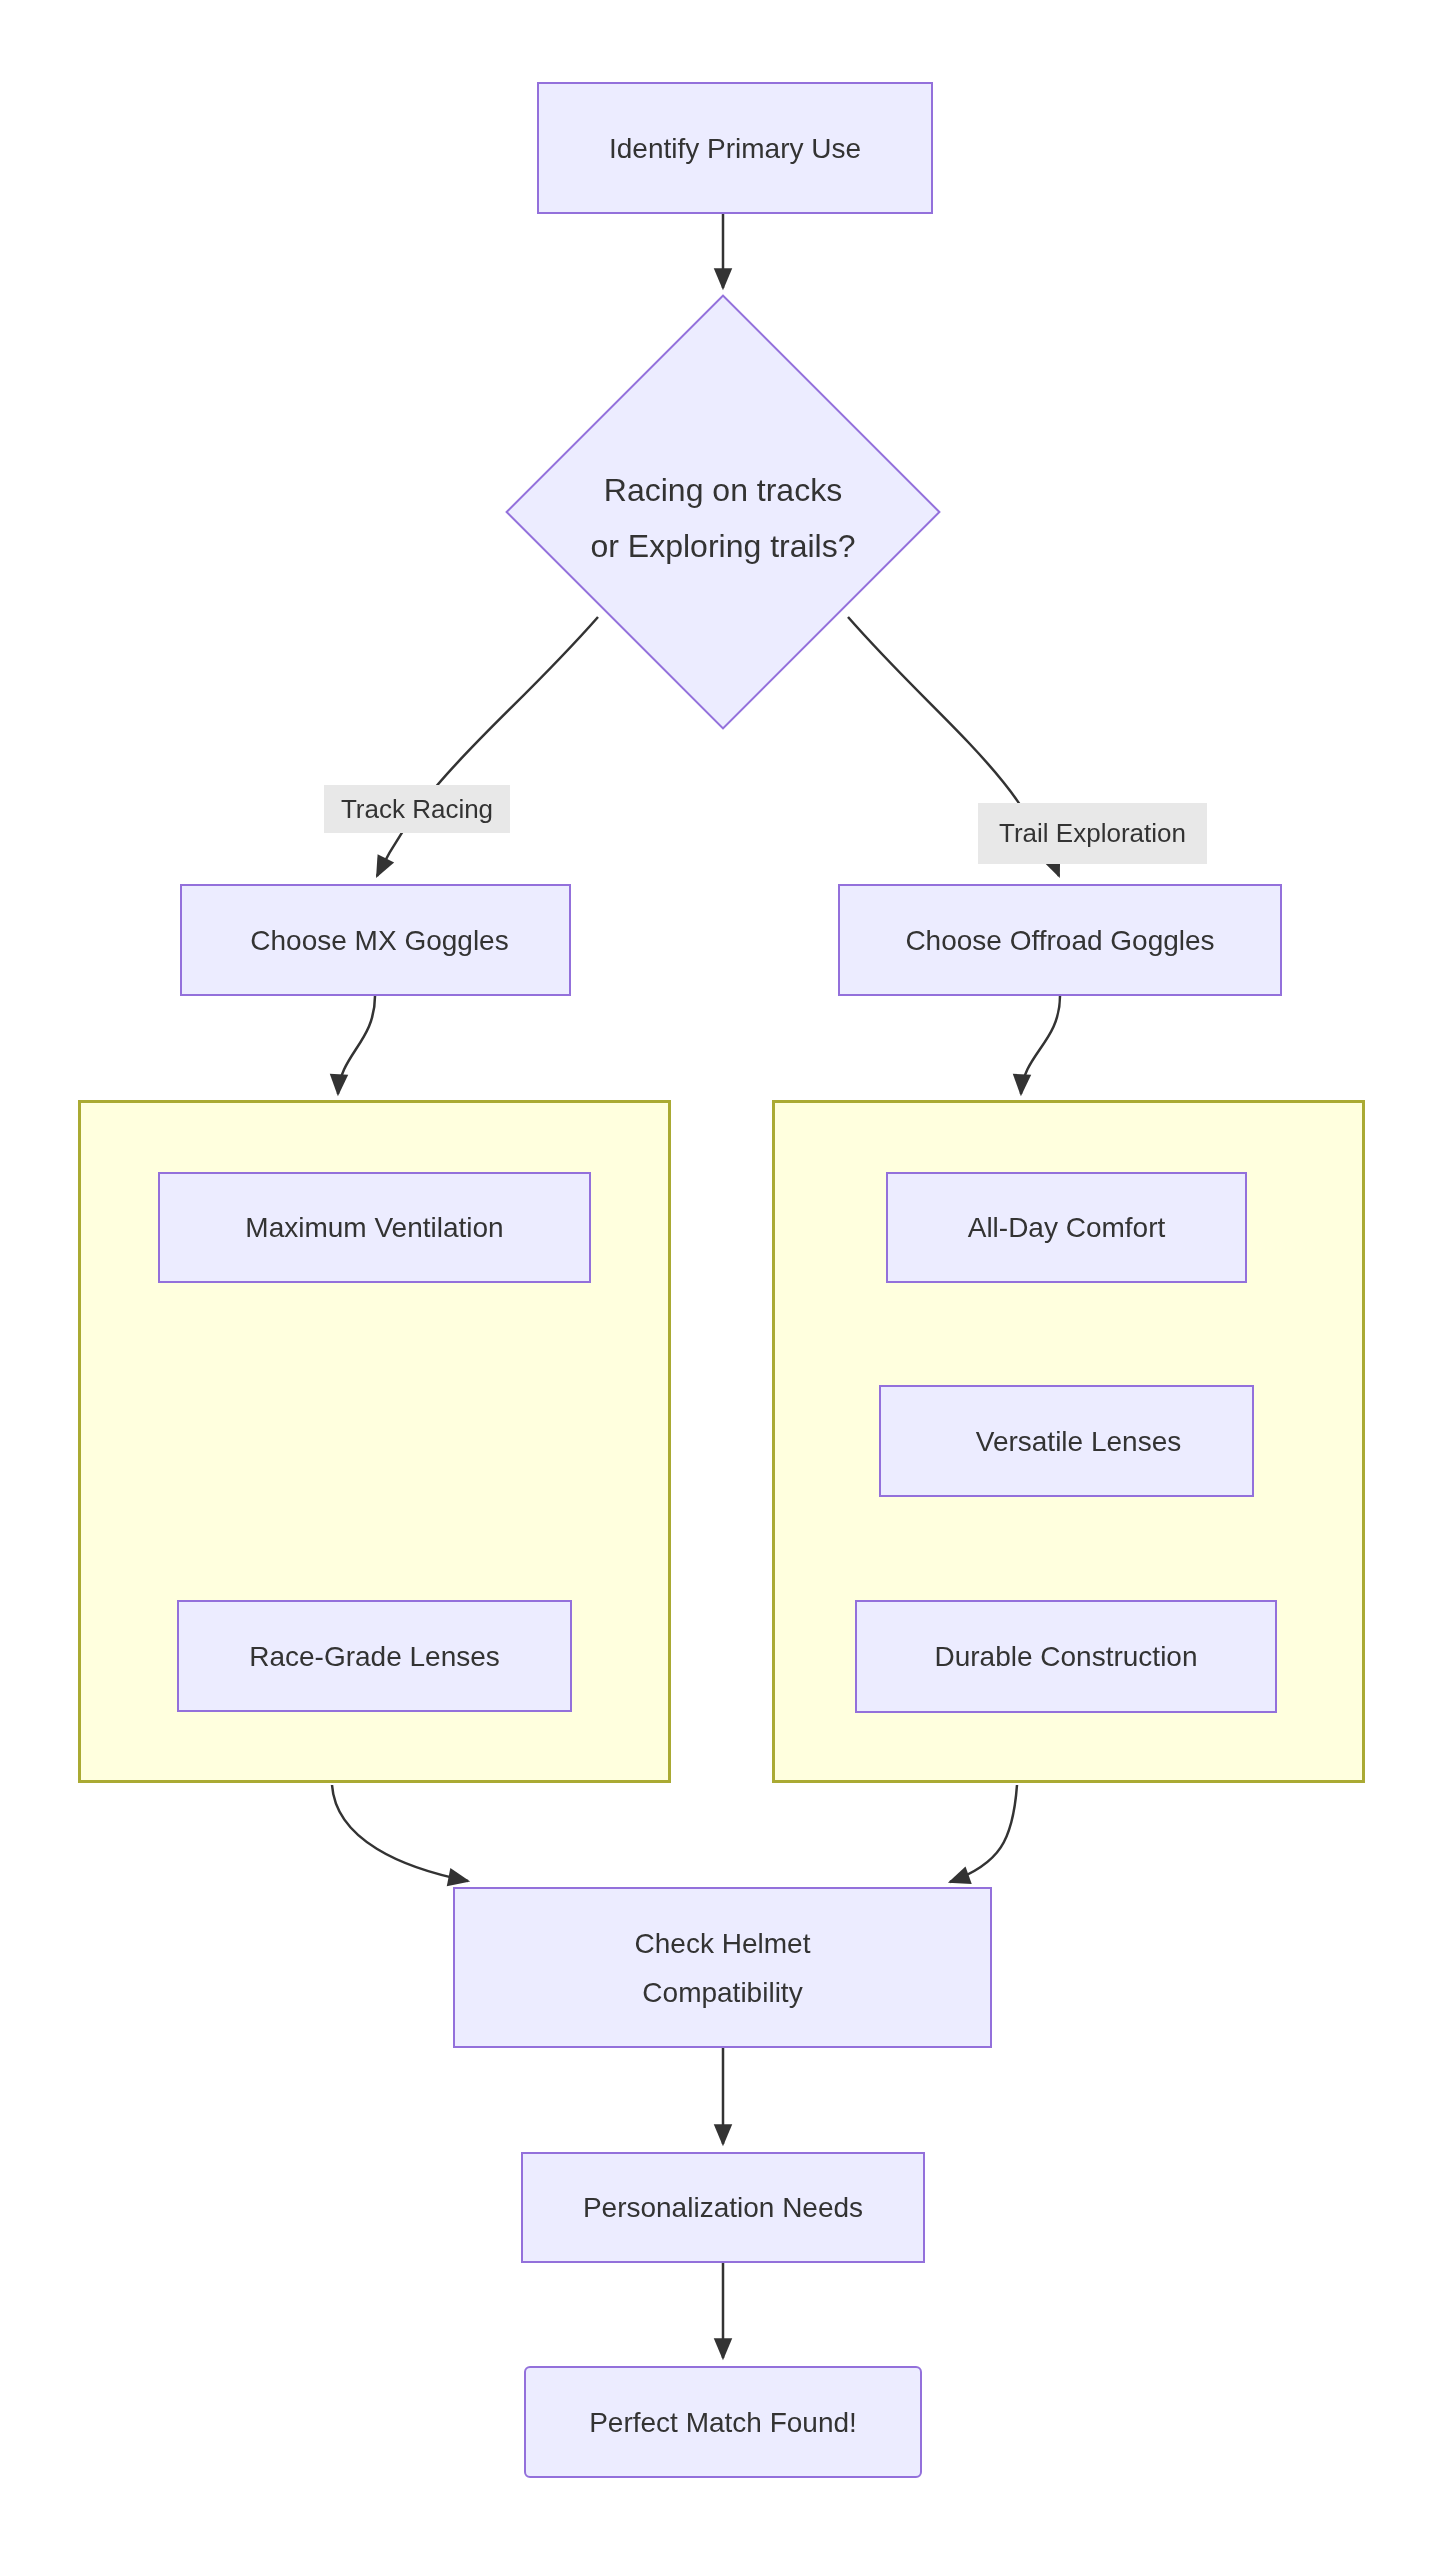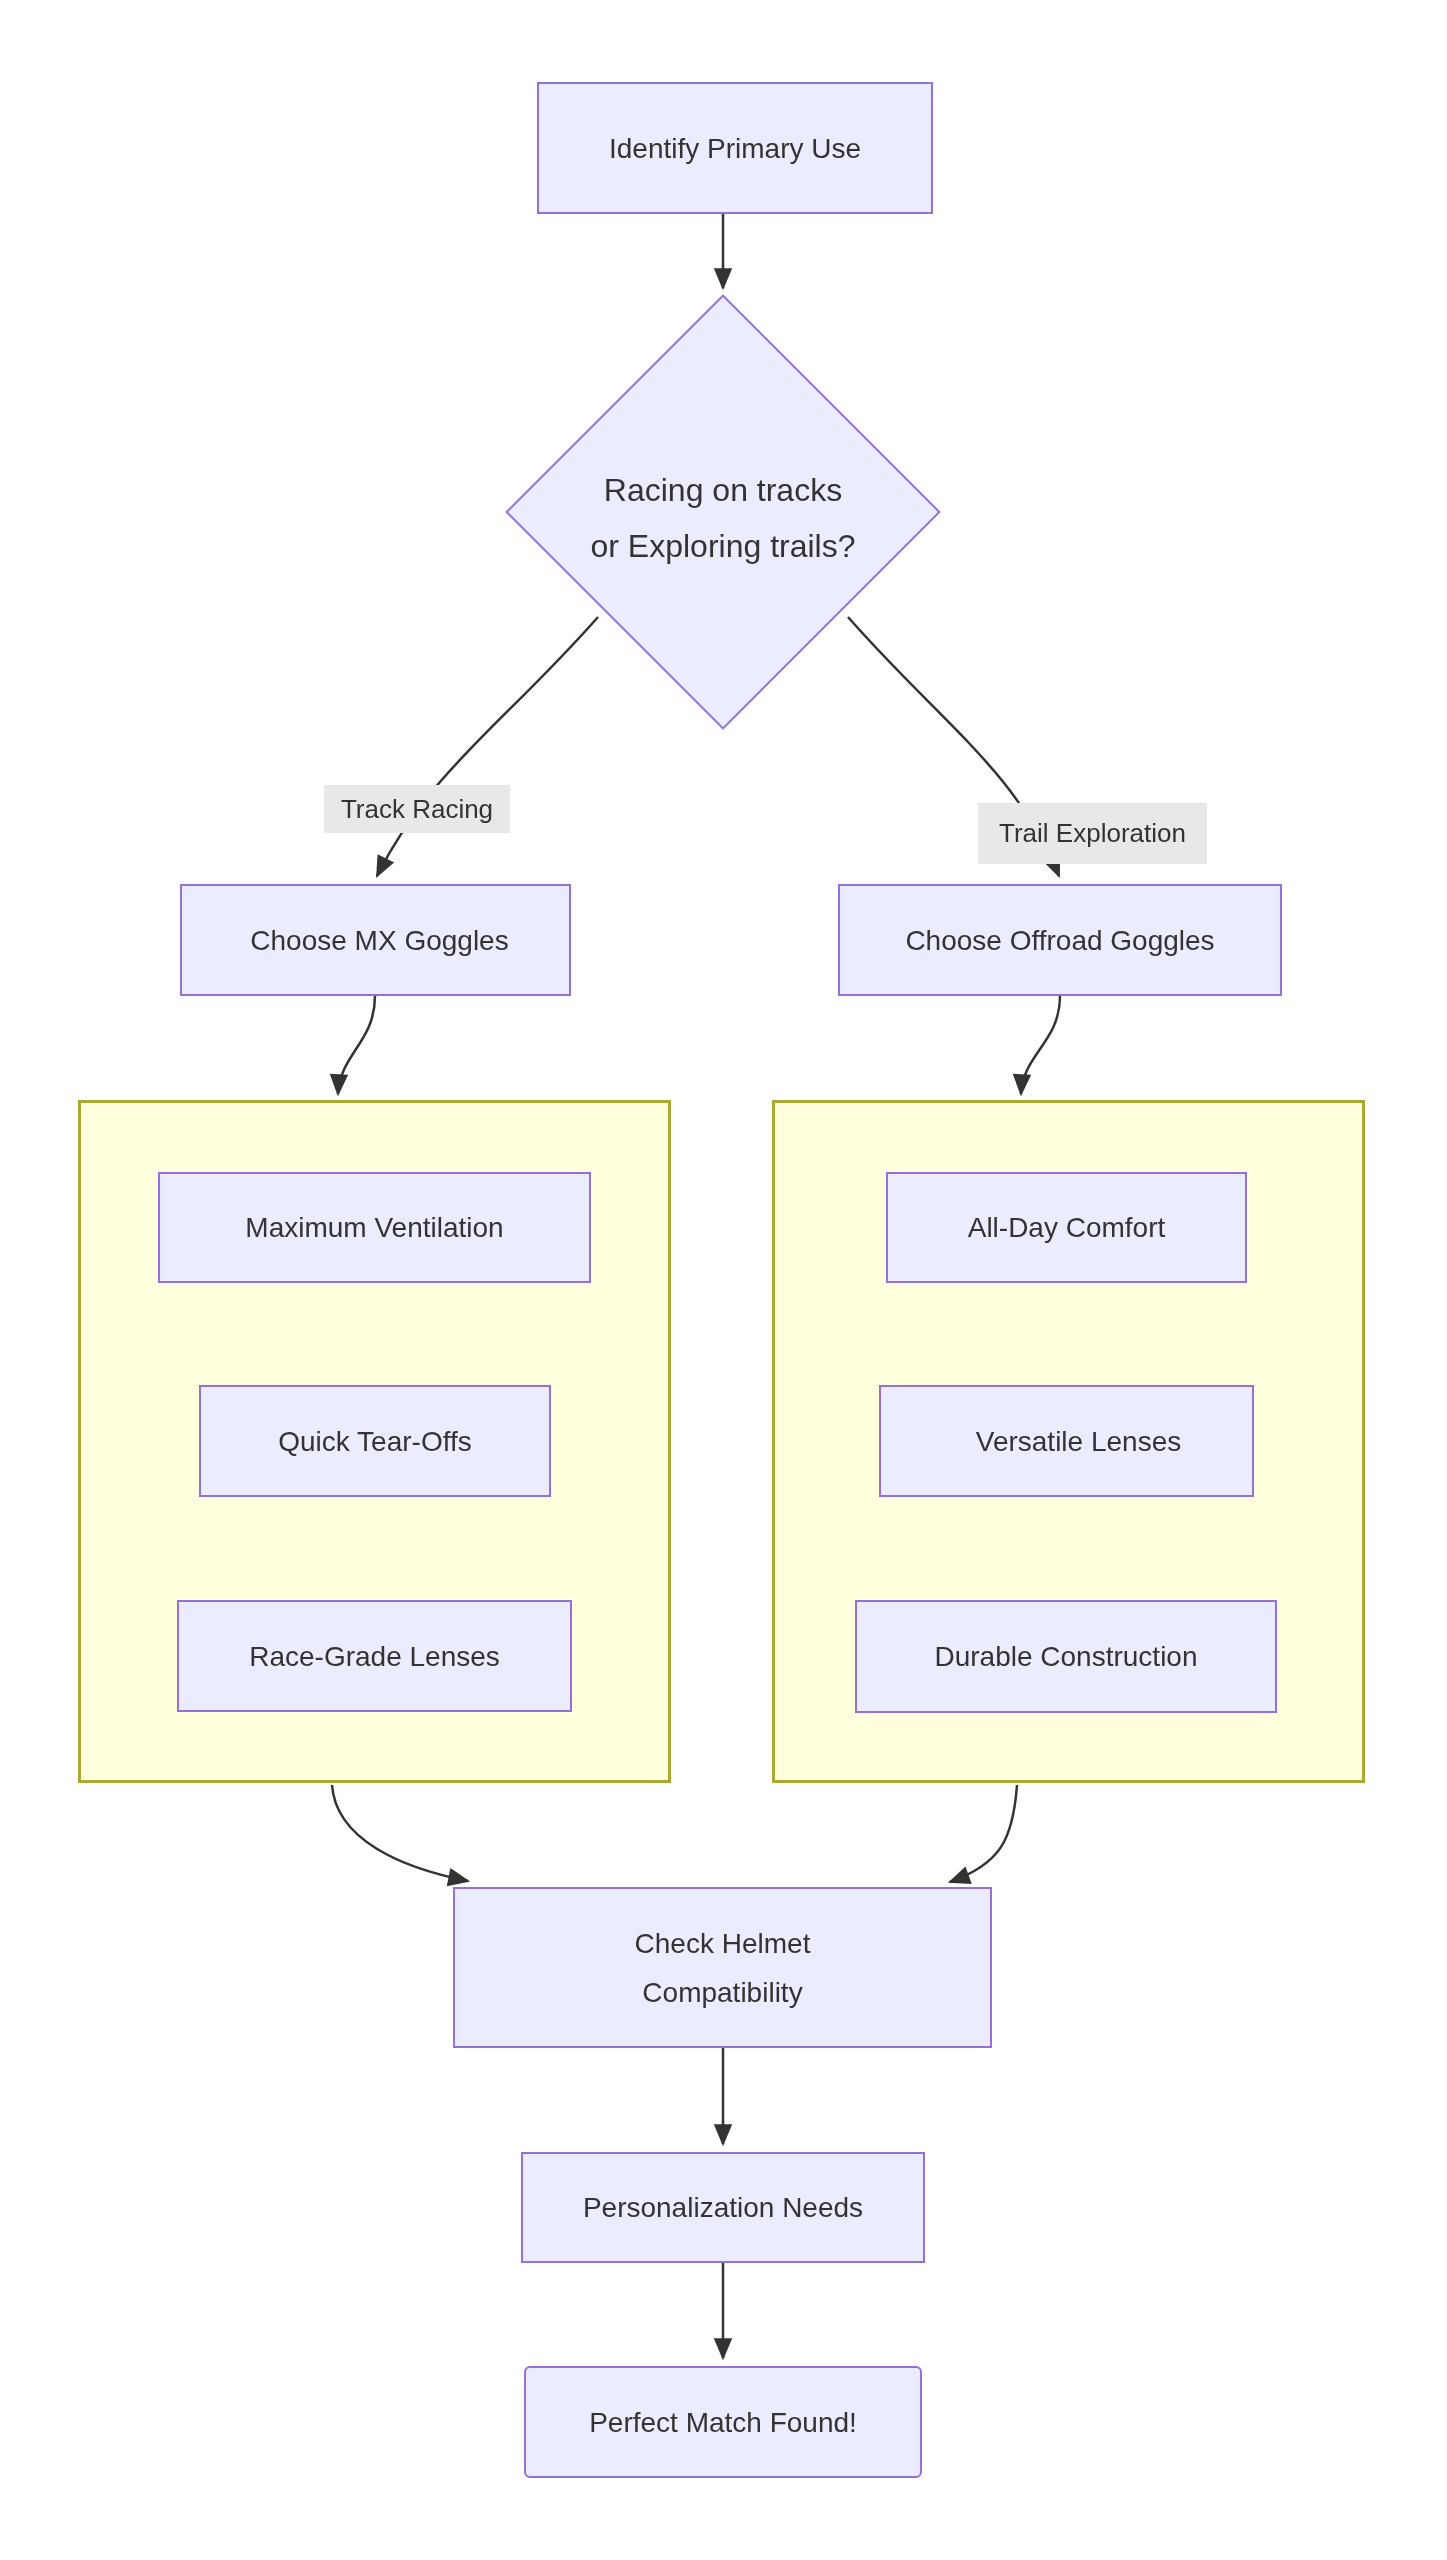--- a/index.html
+++ b/index.html
@@ -112,21 +112,20 @@
 
   <div class="edge-label" style="left:284px; top:785px; width:186px; height:48px;">Track Racing</div>
   <div class="edge-label" style="left:938px; top:803px; width:229px; height:61px;">Trail Exploration</div>
 
   <div class="node" style="left:525px; top:82px; width:396px; height:132px;margin-left:12px;">Identify Primary Use</div>
 
   <div class="node" style="left:180px; top:884px; width:391px; height:112px;padding-left:8px;">Choose MX Goggles</div>
   <div class="node" style="left:838px; top:884px; width:444px; height:112px;">Choose Offroad Goggles</div>
 
   <div class="node" style="left:158px; top:1172px; width:433px; height:111px;">Maximum Ventilation</div>
-  <div class="node" style="left:199px; top:1385px; width:352px; height:112px;">Quick Tear-Offs</div>
   <div class="node" style="left:177px; top:1600px; width:395px; height:112px;">Race-Grade Lenses</div>
 
   <div class="node" style="left:886px; top:1172px; width:361px; height:111px;">All-Day Comfort</div>
   <div class="node" style="left:879px; top:1385px; width:375px; height:112px;padding-left:24px;">Versatile Lenses</div>
   <div class="node" style="left:855px; top:1600px; width:422px; height:113px;">Durable Construction</div>
 
   <div class="node" style="left:453px; top:1887px; width:539px; height:161px;">
     <div>
       <div>Check Helmet</div>
       <div>Compatibility</div>

